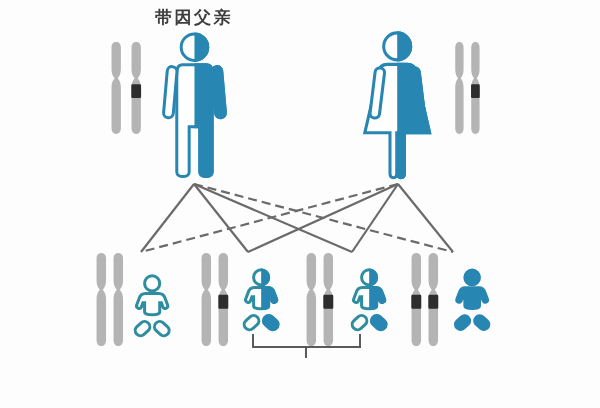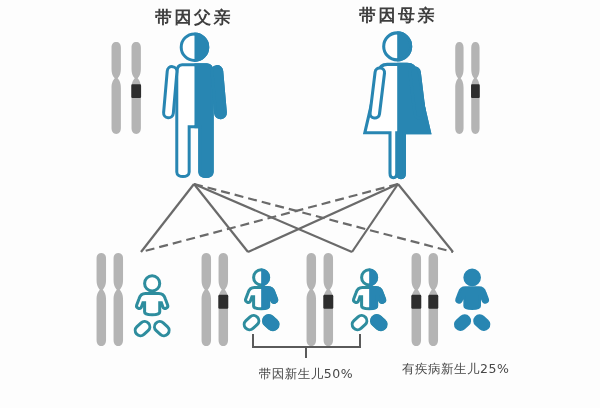--- a/index.html
+++ b/index.html
@@ -177,16 +177,13 @@
       </g>
     </g>
 
     <g>
       <polyline class="bracket" points="253,334 253,347 360,347 360,334"></polyline>
       <line class="bracket" x1="306" y1="347" x2="306" y2="358"></line>
     </g>
   </svg>
 
   <div class="lbl parent-title father">带因父亲</div>
-  <div class="lbl parent-title mother">带因母亲</div>
-  <div class="lbl outcome carrier">带因新生儿50%</div>
-  <div class="lbl outcome affected">有疾病新生儿25%</div>
 </div>
 
 </body></html>

